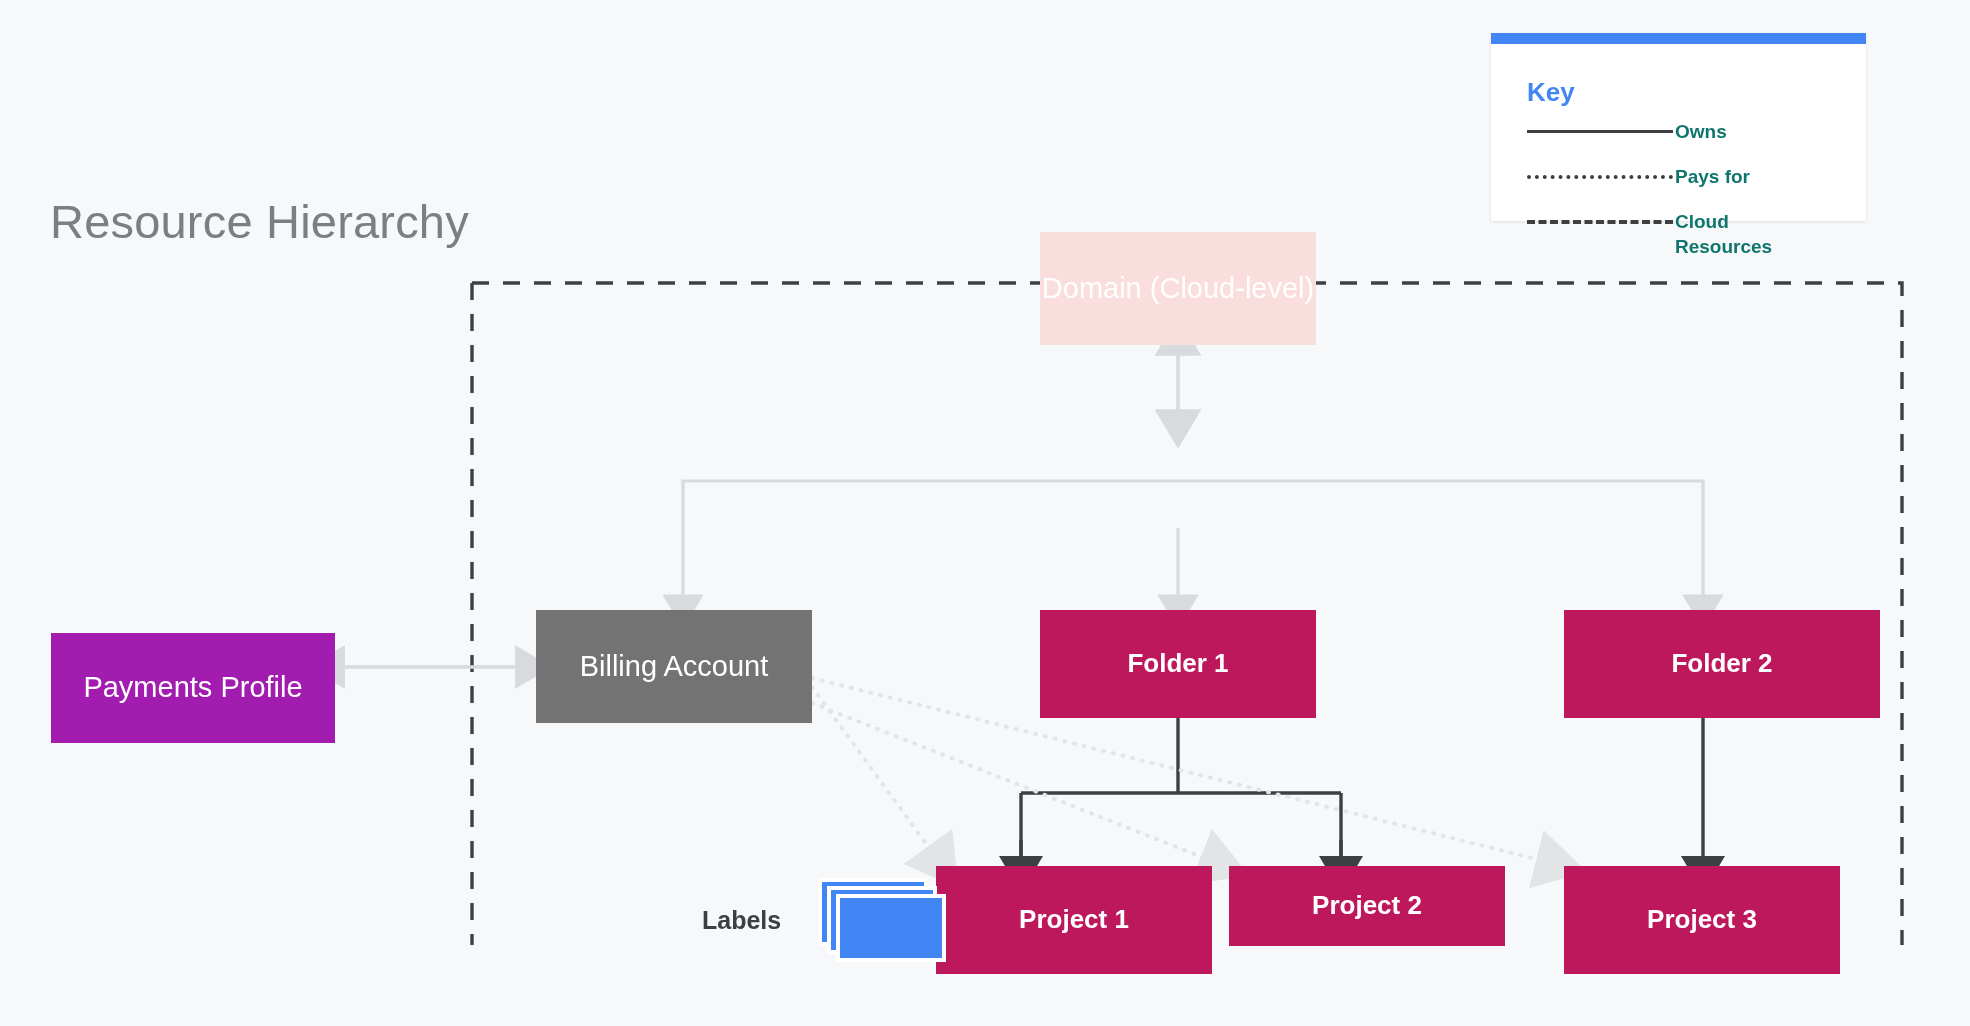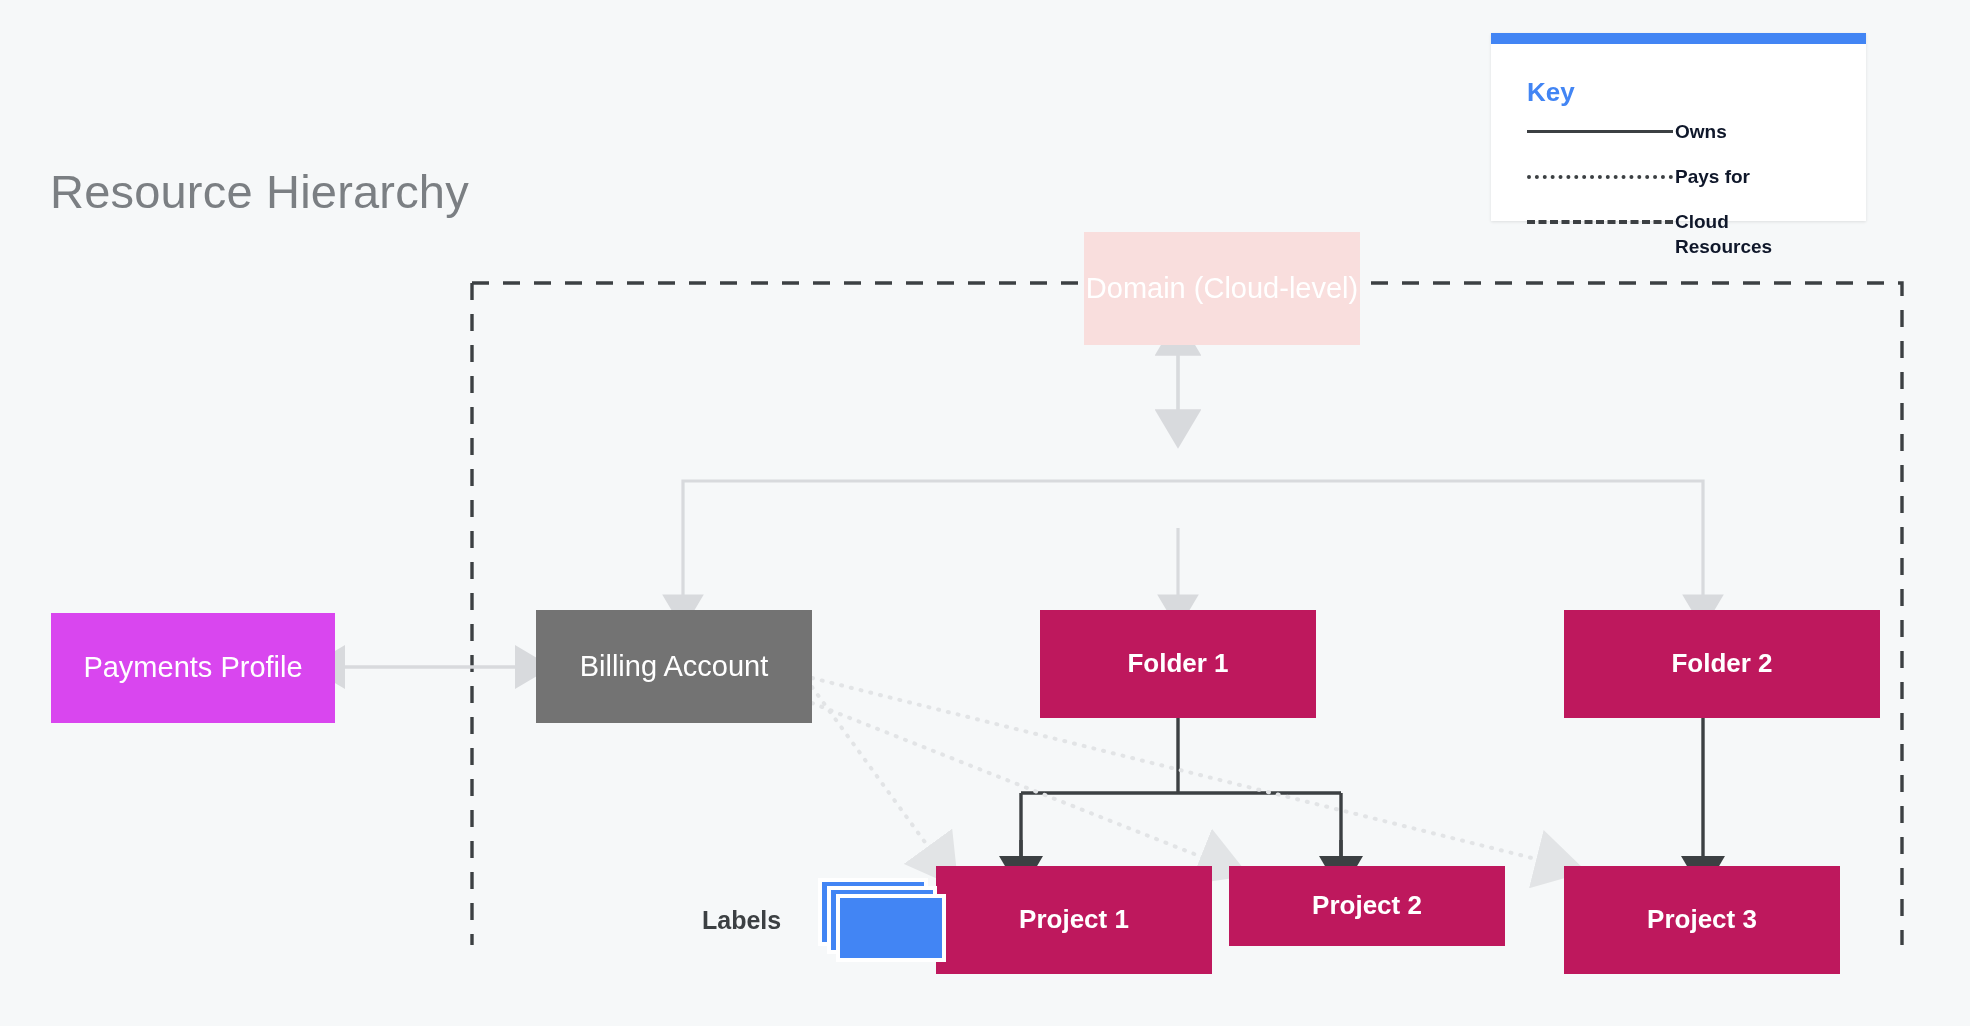--- a/index.html
+++ b/index.html
@@ -7,21 +7,21 @@
     width:1970px;height:1026px;
     background:#f6f8f9;
     font-family:"Liberation Sans", sans-serif;
     position:relative;overflow:hidden;
   }
   #stage{position:absolute;left:0;top:0;width:1970px;height:1026px;}
   svg.wires{position:absolute;left:0;top:0;width:1970px;height:1026px;pointer-events:none;}
 
   
   .page-title{
-    position:absolute;left:50px;top:164px;
+    position:absolute;left:50px;top:194px;
     font-size:47px;color:#7b7f83;font-weight:400;letter-spacing:.2px;
     white-space:nowrap;
   }
 
   
   .key-card{
     position:absolute;left:1491px;top:33px;width:375px;height:188px;
     background:#ffffff;
     box-shadow:0 1px 3px rgba(0,0,0,.10);
   }
@@ -33,33 +33,33 @@
   .key-rows{position:absolute;left:36px;top:86px;width:320px;}
   .key-row{display:flex;align-items:flex-start;margin-bottom:19px;height:26px;}
   .key-swatch{width:148px;flex:0 0 148px;position:relative;height:22px;}
   .key-swatch i{
     position:absolute;left:0;top:11px;width:146px;height:0;display:block;
   }
   .sw-solid i{border-top:3px solid #3c4043;}
   .sw-dotted i{border-top:4px dotted #3c4043;}
   .sw-dashed i{border-top:4px dashed #3c4043;}
   .key-label{
-    font-size:19px;font-weight:700;color:#0f172a;line-height:25px;
+    font-size:19px;font-weight:700;color:#0f766e;line-height:25px;
     max-width:150px;
   }
 
   
   .node{
     position:absolute;display:flex;align-items:center;justify-content:center;
     text-align:center;box-sizing:border-box;
   }
   .node span{display:block;line-height:1.15;}
   .node.pink{background:#f9dedd;}
   .node.pink span{color:#ffffff;font-size:29px;font-weight:400;}
-  .node.cream{background:#d946ef;}
+  .node.cream{background:#a21caf;margin-top:20px;}
   .node.cream span{color:#ffffff;font-size:29px;font-weight:400;}
   .node.green{background:#737373;}
   .node.green span{color:#ffffff;font-size:29px;font-weight:400;}
   .node.blue{background:#be185d;}
   .node.blue span{color:#ffffff;font-size:26px;font-weight:700;}
 
   
   .labels-text{
     position:absolute;left:702px;top:906px;
     font-size:25px;font-weight:700;color:#3c4043;white-space:nowrap;
@@ -140,21 +140,21 @@
       <div class="key-row">
         <div class="key-swatch sw-dashed">
             <i></i>
           </div>
         <div class="key-label">Cloud Resources</div>
       </div>
 
     </div>
   </div>
 
-  <div class="node pink" style="left:1084px;top:232px;width:276px;height:113px;">
+  <div class="node pink" style="left:1040px;top:232px;width:276px;height:113px;">
     <span>Domain (Cloud-level)</span>
   </div>
 
 
   <div class="node cream" style="left:51px;top:613px;width:284px;height:110px;">
     <span>Payments Profile</span>
   </div>
 
   <div class="node green" style="left:536px;top:610px;width:276px;height:113px;">
     <span>Billing Account</span>

